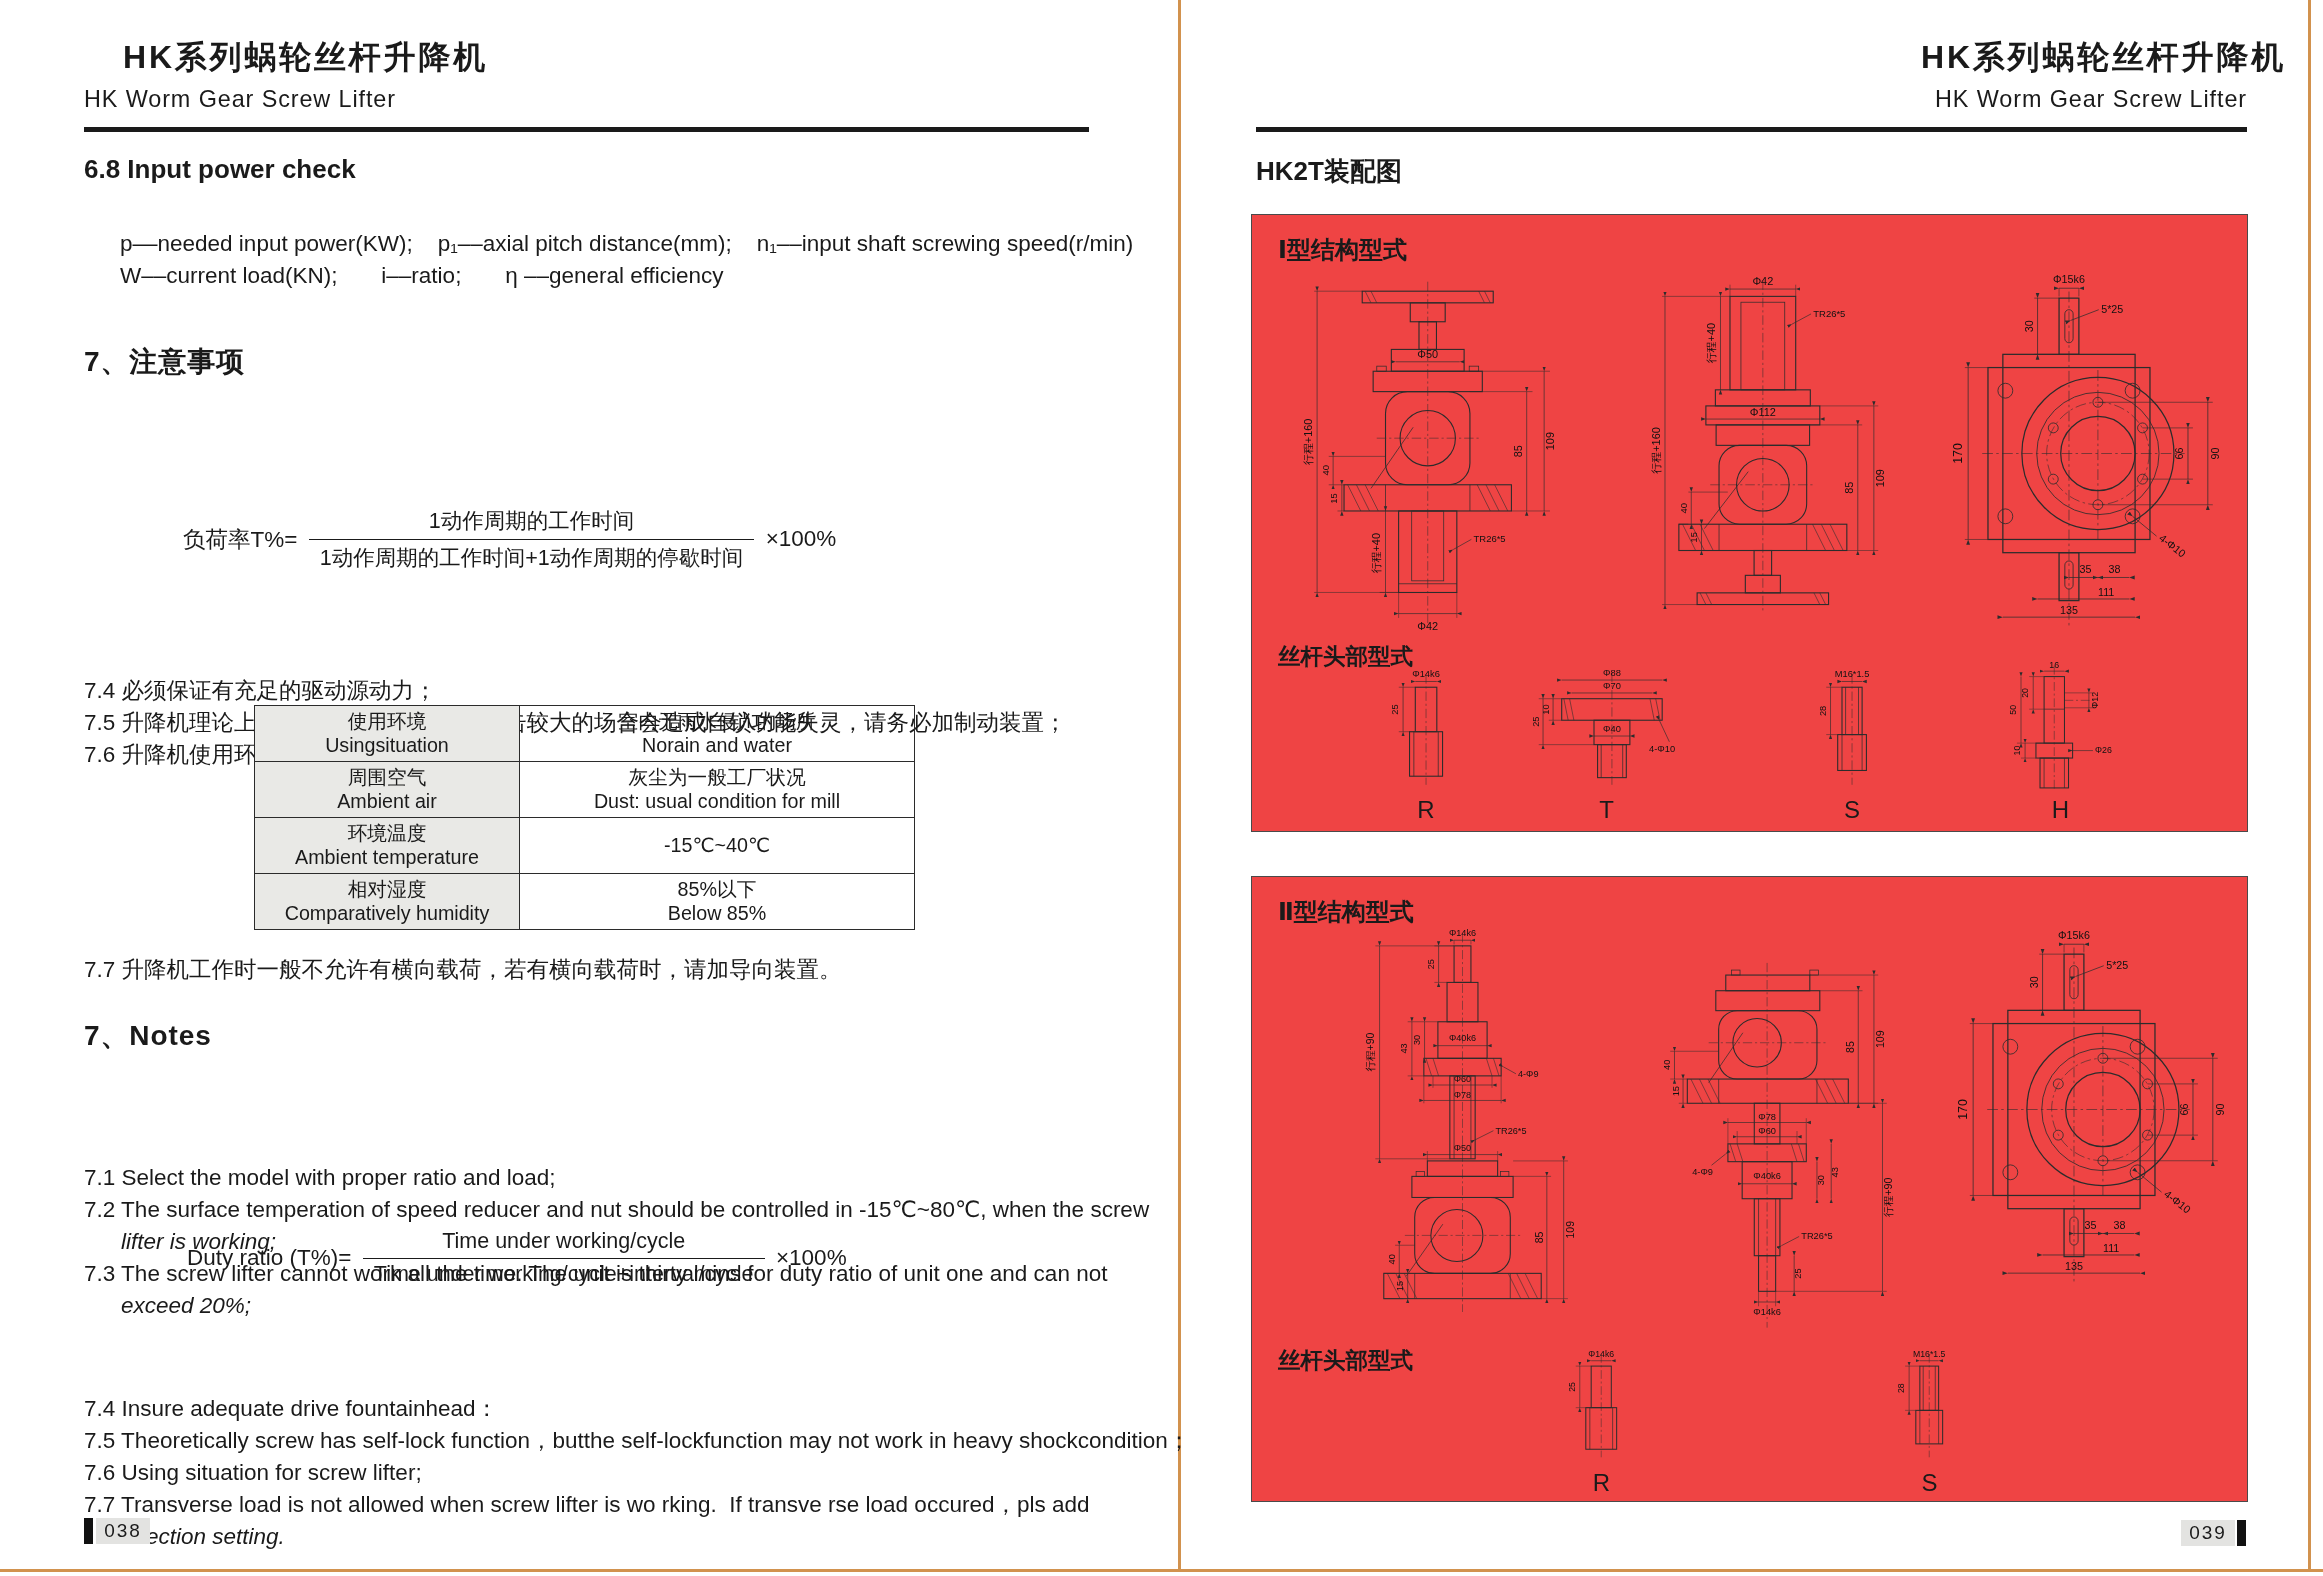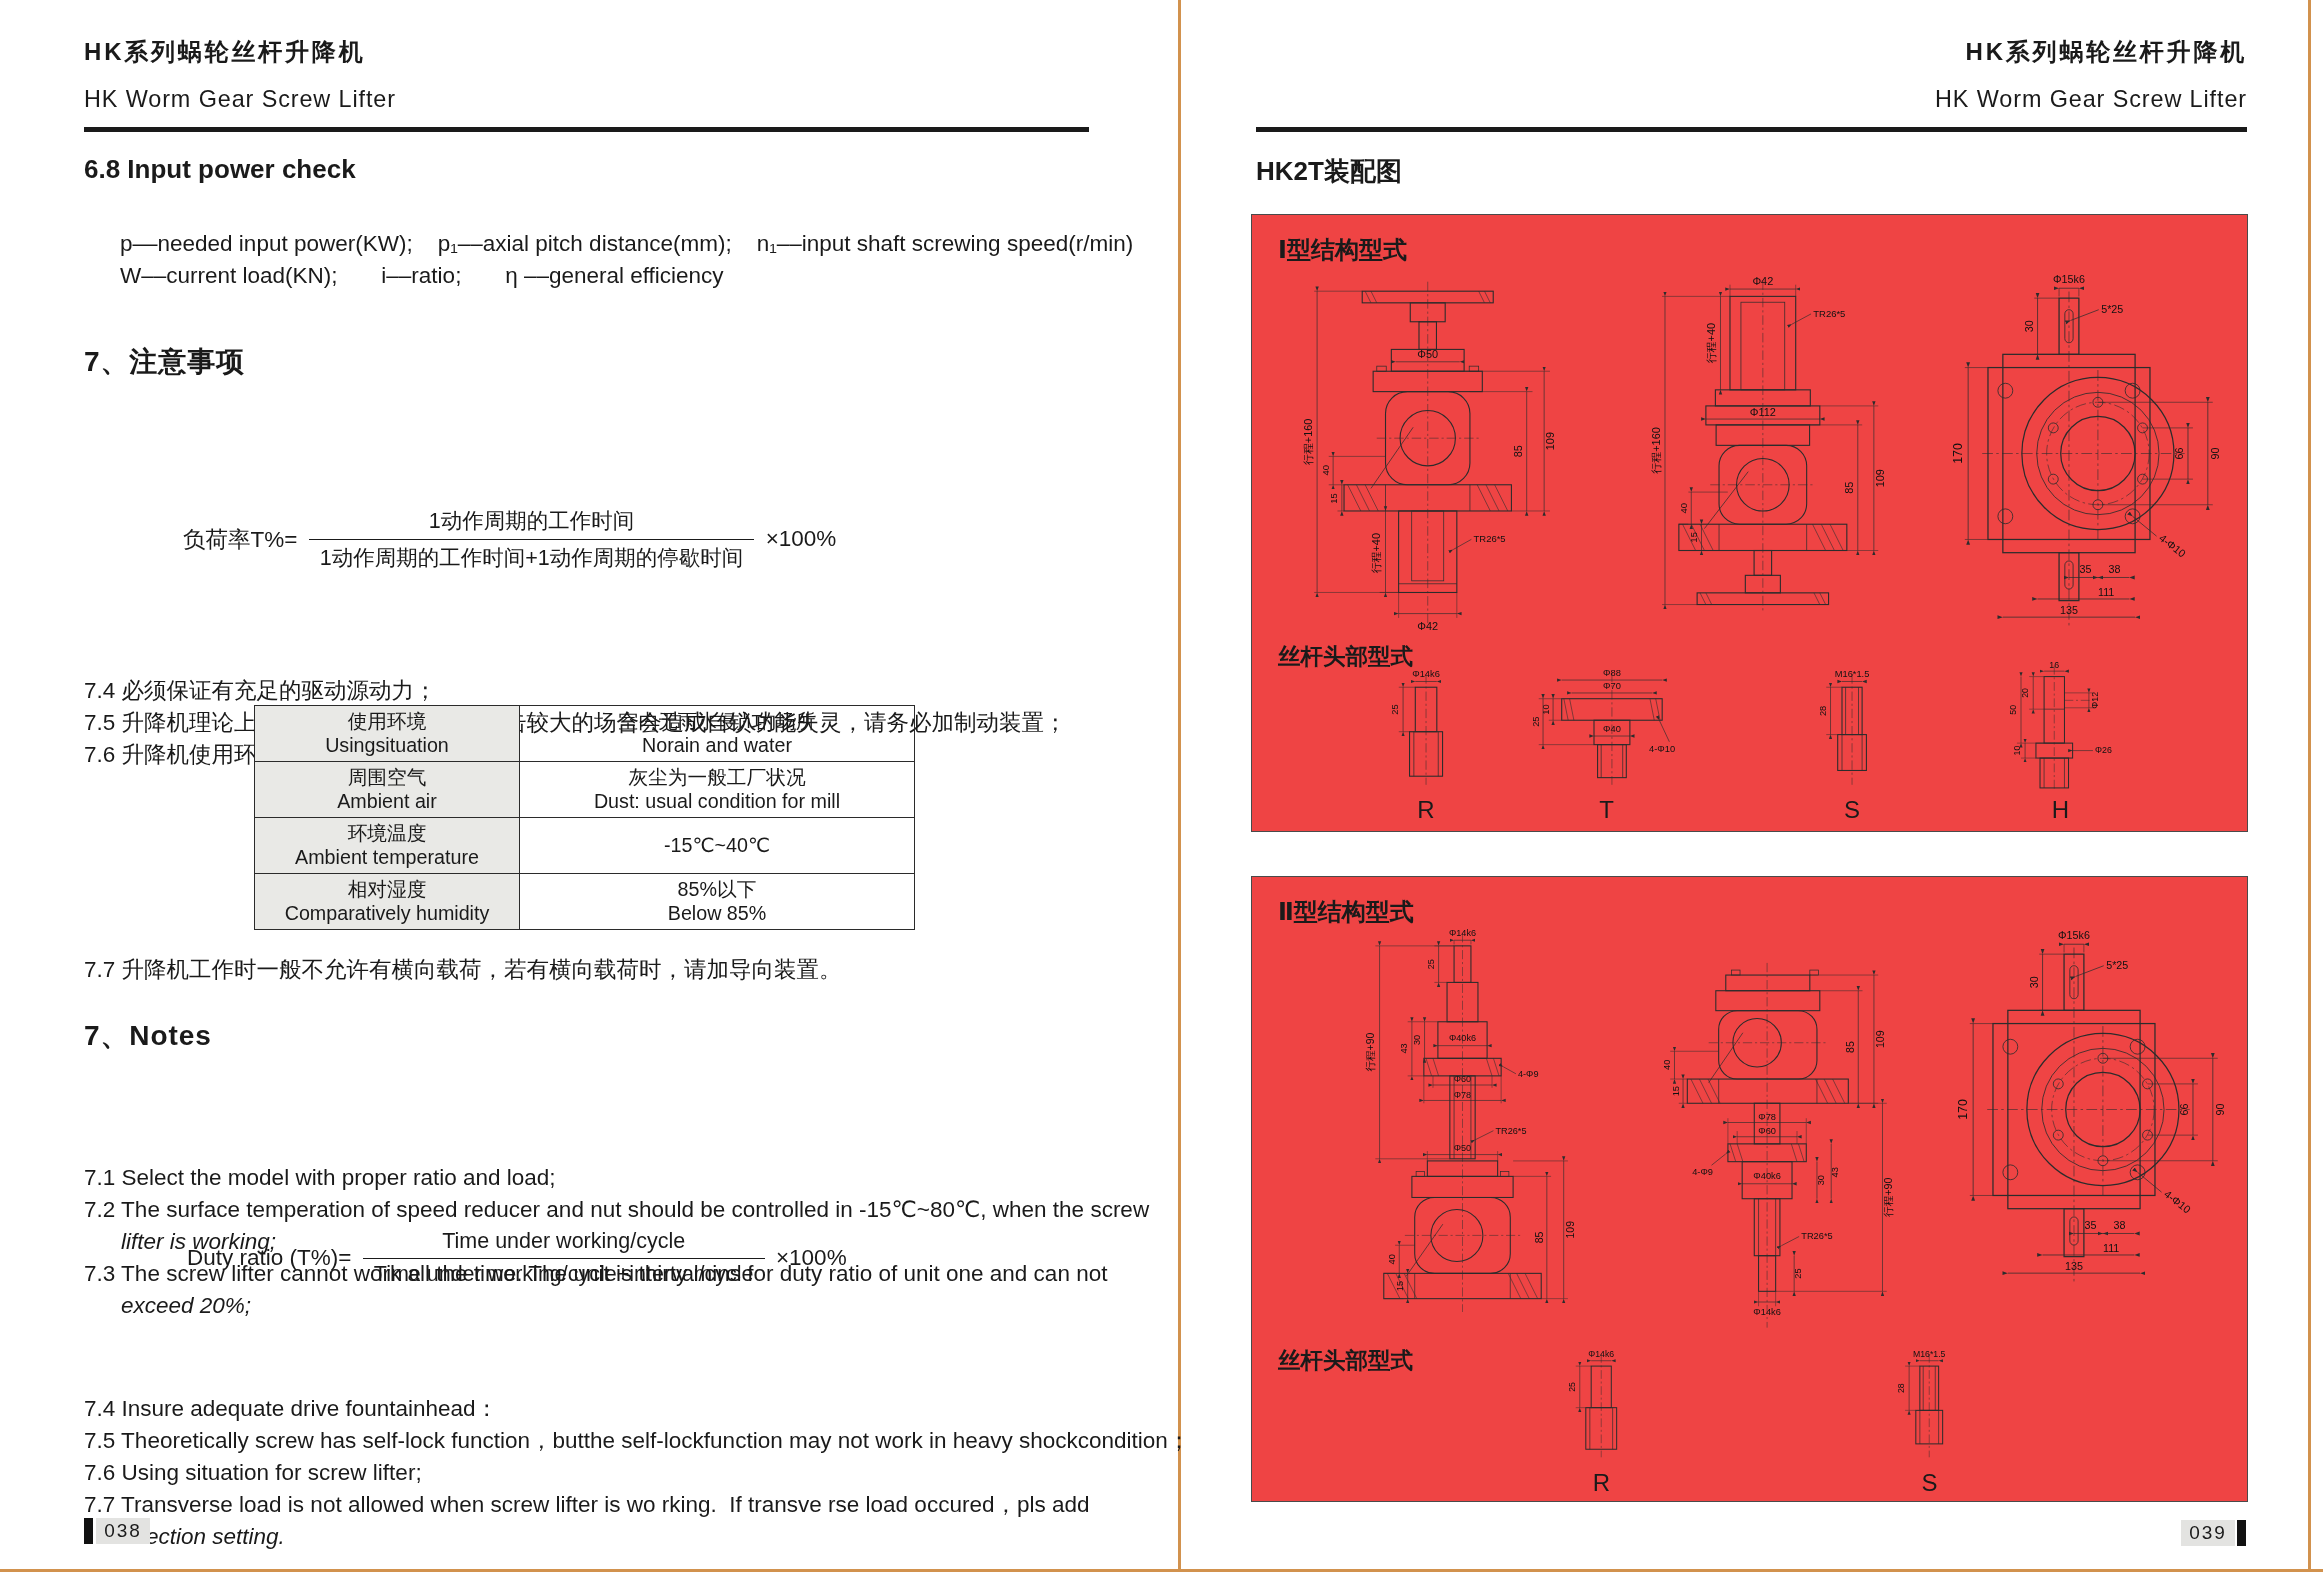--- a/index.html
+++ b/index.html
@@ -1,20 +1,20 @@
 <!DOCTYPE html>
 <html style="font-size:15px"><head>
 <meta charset="utf-8">
 <style>
   html,body{margin:0;padding:0;background:#fff;}
   body{width:2324px;height:1577px;position:relative;overflow:hidden;
        font-family:"Liberation Sans","DejaVu Sans",sans-serif;color:#1a1a1a;}
   .abs{position:absolute;}
   
-  .h-cn{font-size:24px;font-weight:bold;letter-spacing:2.8px;}
+  .h-cn{font-size:32px;font-weight:bold;letter-spacing:2.8px;margin-left:39px;}
   .h-en{font-size:23.4px;letter-spacing:0.9px;}
   .rule{height:4.7px;background:#1a1a1a;}
   .sec{font-size:26px;font-weight:bold;}
   .sec2{font-size:28px;font-weight:bold;letter-spacing:0.9px;}
   .body-t{font-size:22.5px;line-height:32px;white-space:pre;}
   .ln{white-space:pre;}
   .cont{padding-left:37px;font-style:italic;}
   sub{font-size:14px;}
   
   .frac-row{display:flex;align-items:center;gap:11.2px;font-size:22.5px;}

